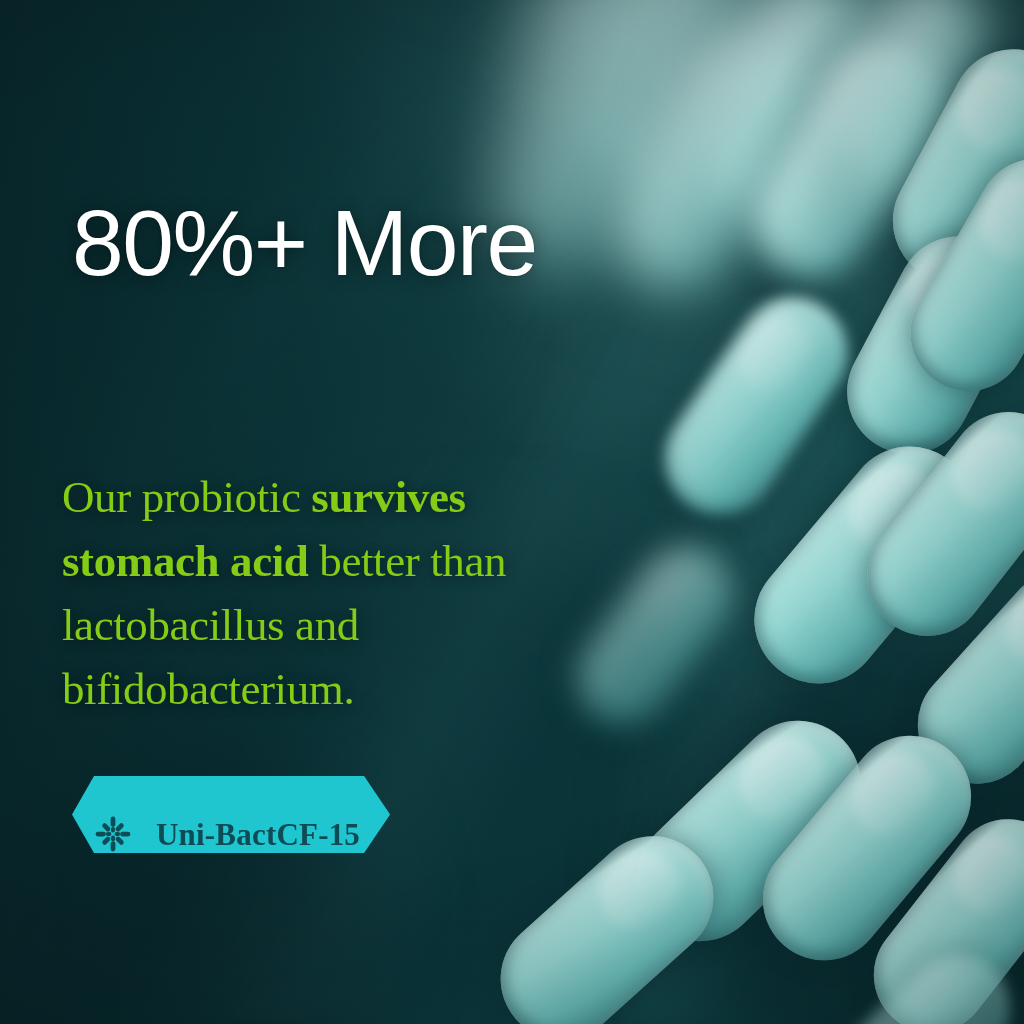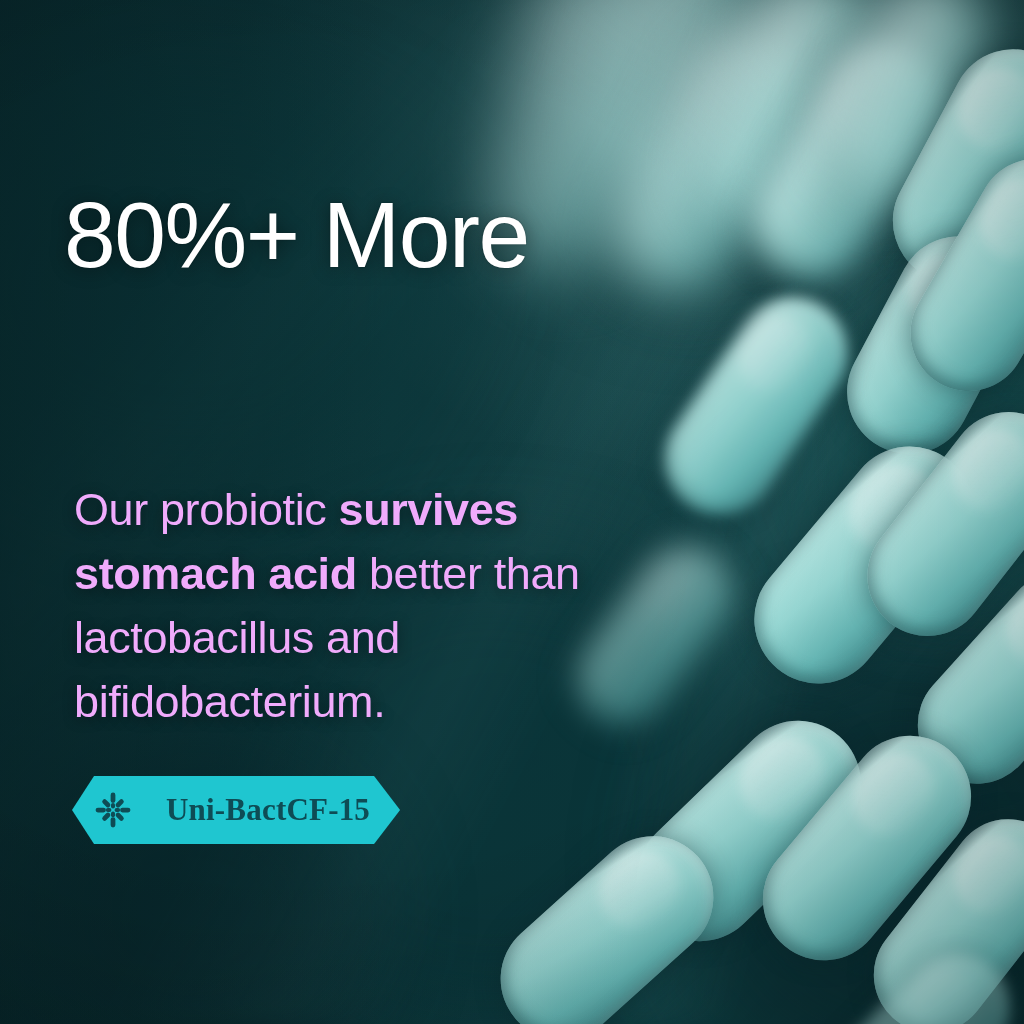--- a/index.html
+++ b/index.html
@@ -104,57 +104,57 @@
     position: absolute;
     left: 0; top: 0;
     width: 1024px;
     height: 1024px;
   }
   .headline {
     position: absolute;
     left: 60px;
     top: 178px;
     width: 680px;
-    margin: 4px;
+    margin: 12px;
     color: #ffffff;
     font-family: "Liberation Sans", sans-serif;
     font-size: 93px;
     line-height: 1.15;
     font-weight: 400;
     letter-spacing: -1.5px;
     text-shadow: 0 2px 18px rgba(0,0,0,0.42), 0 0 2px rgba(0,0,0,0.3);
   }
   .headline .line { display: block; }
 
   .subcopy {
     position: absolute;
     left: 62px;
     top: 466px;
     width: 570px;
-    margin: 12px;
-    color: #f0abfc;
-    font-family: Liberation Sans, sans-serif;
+    margin: 0;
+    color: #84cc16;
+    font-family: Liberation Serif, serif;
     font-size: 45px;
     line-height: 1.42;
     font-weight: 400;
     letter-spacing: -0.4px;
     text-shadow: 0 2px 14px rgba(0,0,0,0.45);
   }
   .subcopy b { font-weight: 700; }
 
   
   .badge {
     position: absolute;
     left: 72px;
     top: 776px;
-    height: 68px;
+    height: 77px;
     padding: 0 30px 0 22px;
     display: inline-flex;
-    align-items: center;
-    gap: 34px;
+    align-items: flex-end;
+    gap: 24px;
     background: #1fc6d0;
     color: #0e4c55;
     clip-path: polygon(
       22px 0%, calc(100% - 26px) 0%, 100% 50%,
       calc(100% - 26px) 100%, 22px 100%, 0% 50%);
     box-shadow: 0 6px 22px rgba(0,0,0,0.35);
   }
   .badge-label {
     font-family: "Liberation Serif", serif;
     font-size: 31px;

